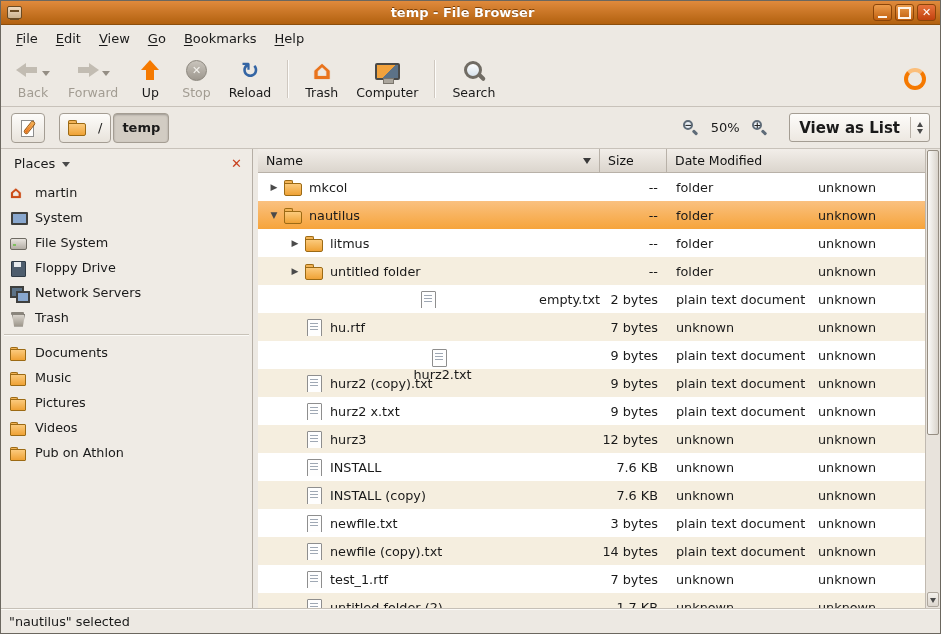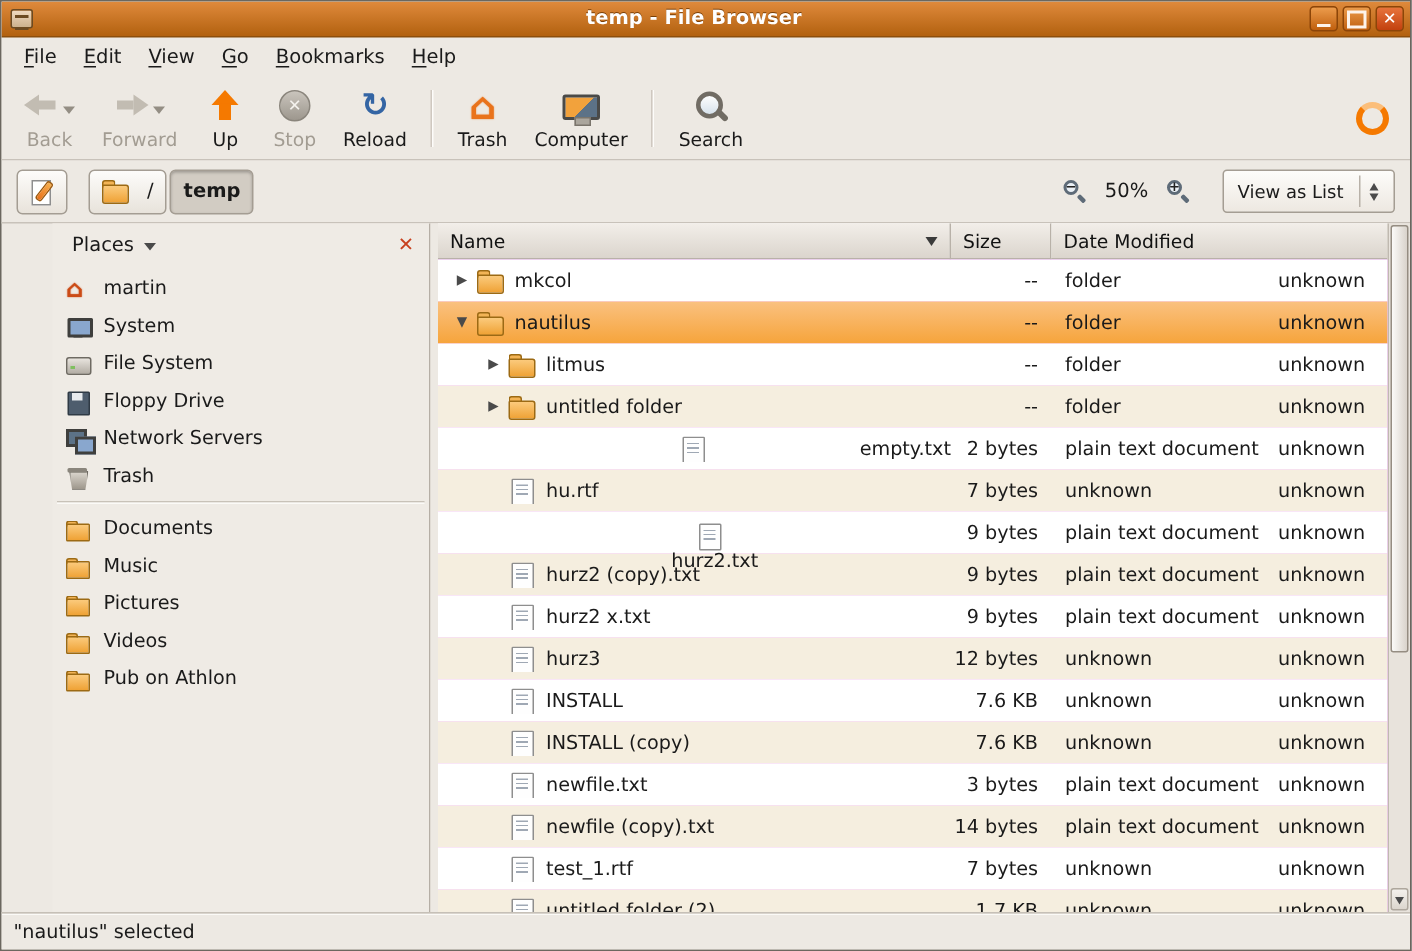--- a/index.html
+++ b/index.html
@@ -89,27 +89,27 @@
   .mag{position:relative;width:17px;height:17px;}
   .mag .lens{position:absolute;left:1px;top:1px;width:10px;height:10px;border:2px solid #5E6B78;
     border-radius:50%;background:#EAF0F6;}
   .mag .handle{position:absolute;width:6px;height:3px;background:#5E6B78;transform:rotate(45deg);
     left:10px;top:12px;border-radius:1px;}
   .mag .sym{position:absolute;left:1px;top:1px;width:10px;height:10px;display:flex;align-items:center;
     justify-content:center;font-size:9px;font-weight:bold;color:#222;}
   .zoomlabel{font-size:13px;min-width:34px;text-align:center;}
   .combo{display:flex;align-items:center;height:29px;border:1px solid #A49D93;border-radius:3px;
     background:linear-gradient(#FDFCFA,#EDE8E1);padding-left:9px;margin-left:12px;min-width:115px;}
-  .combo .clabel{font-size:12px;}
+  .combo .clabel{font-size:15px;font-weight:bold;}
   .combo .cdiv{width:1px;background:#B8B1A8;align-self:stretch;margin:3px 0 3px 10px;}
   .combo .arrows{display:flex;flex-direction:column;justify-content:center;padding:0 6px;gap:2px;}
   .spin-up{width:0;height:0;border:3.5px solid transparent;border-bottom:5px solid #4A4A4A;}
   .spin-down{width:0;height:0;border:3.5px solid transparent;border-top:5px solid #4A4A4A;}
   
-  .main{flex:1;display:flex;min-height:0;background:#EDE9E3;margin-left:34px;}
+  .main{flex:1;display:flex;min-height:0;background:#EDE9E3;}
   .sidebar{width:252px;flex:0 0 252px;border-right:1px solid #B5AEA5;display:flex;flex-direction:column;background:#EFEBE5;}
   .pane-handle{width:5px;flex:0 0 5px;background:#EDE9E3;}
   .sidebar-header{height:29px;flex:0 0 29px;display:flex;align-items:center;padding:2px 6px 2px 4px;}
   .places-btn{display:flex;align-items:center;gap:7px;padding:3px 9px;border-radius:3px;font-size:13px;}
   .pl-arrow{width:0;height:0;border:4px solid transparent;border-top:5px solid #4A4A4A;margin-top:5px;}
   .close-btn{margin-left:auto;padding:2px 4px;border-radius:3px;display:flex;}
   .close-x{color:#C8401E;font-weight:bold;font-size:13px;line-height:1;}
   .close-x::after{content:"✕";}
   .places-list{flex:1;overflow:hidden;padding-top:2px;}
   .place-item{height:25px;display:flex;align-items:center;gap:8px;padding:0 6px 0 9px;font-size:12.8px;white-space:nowrap;}

